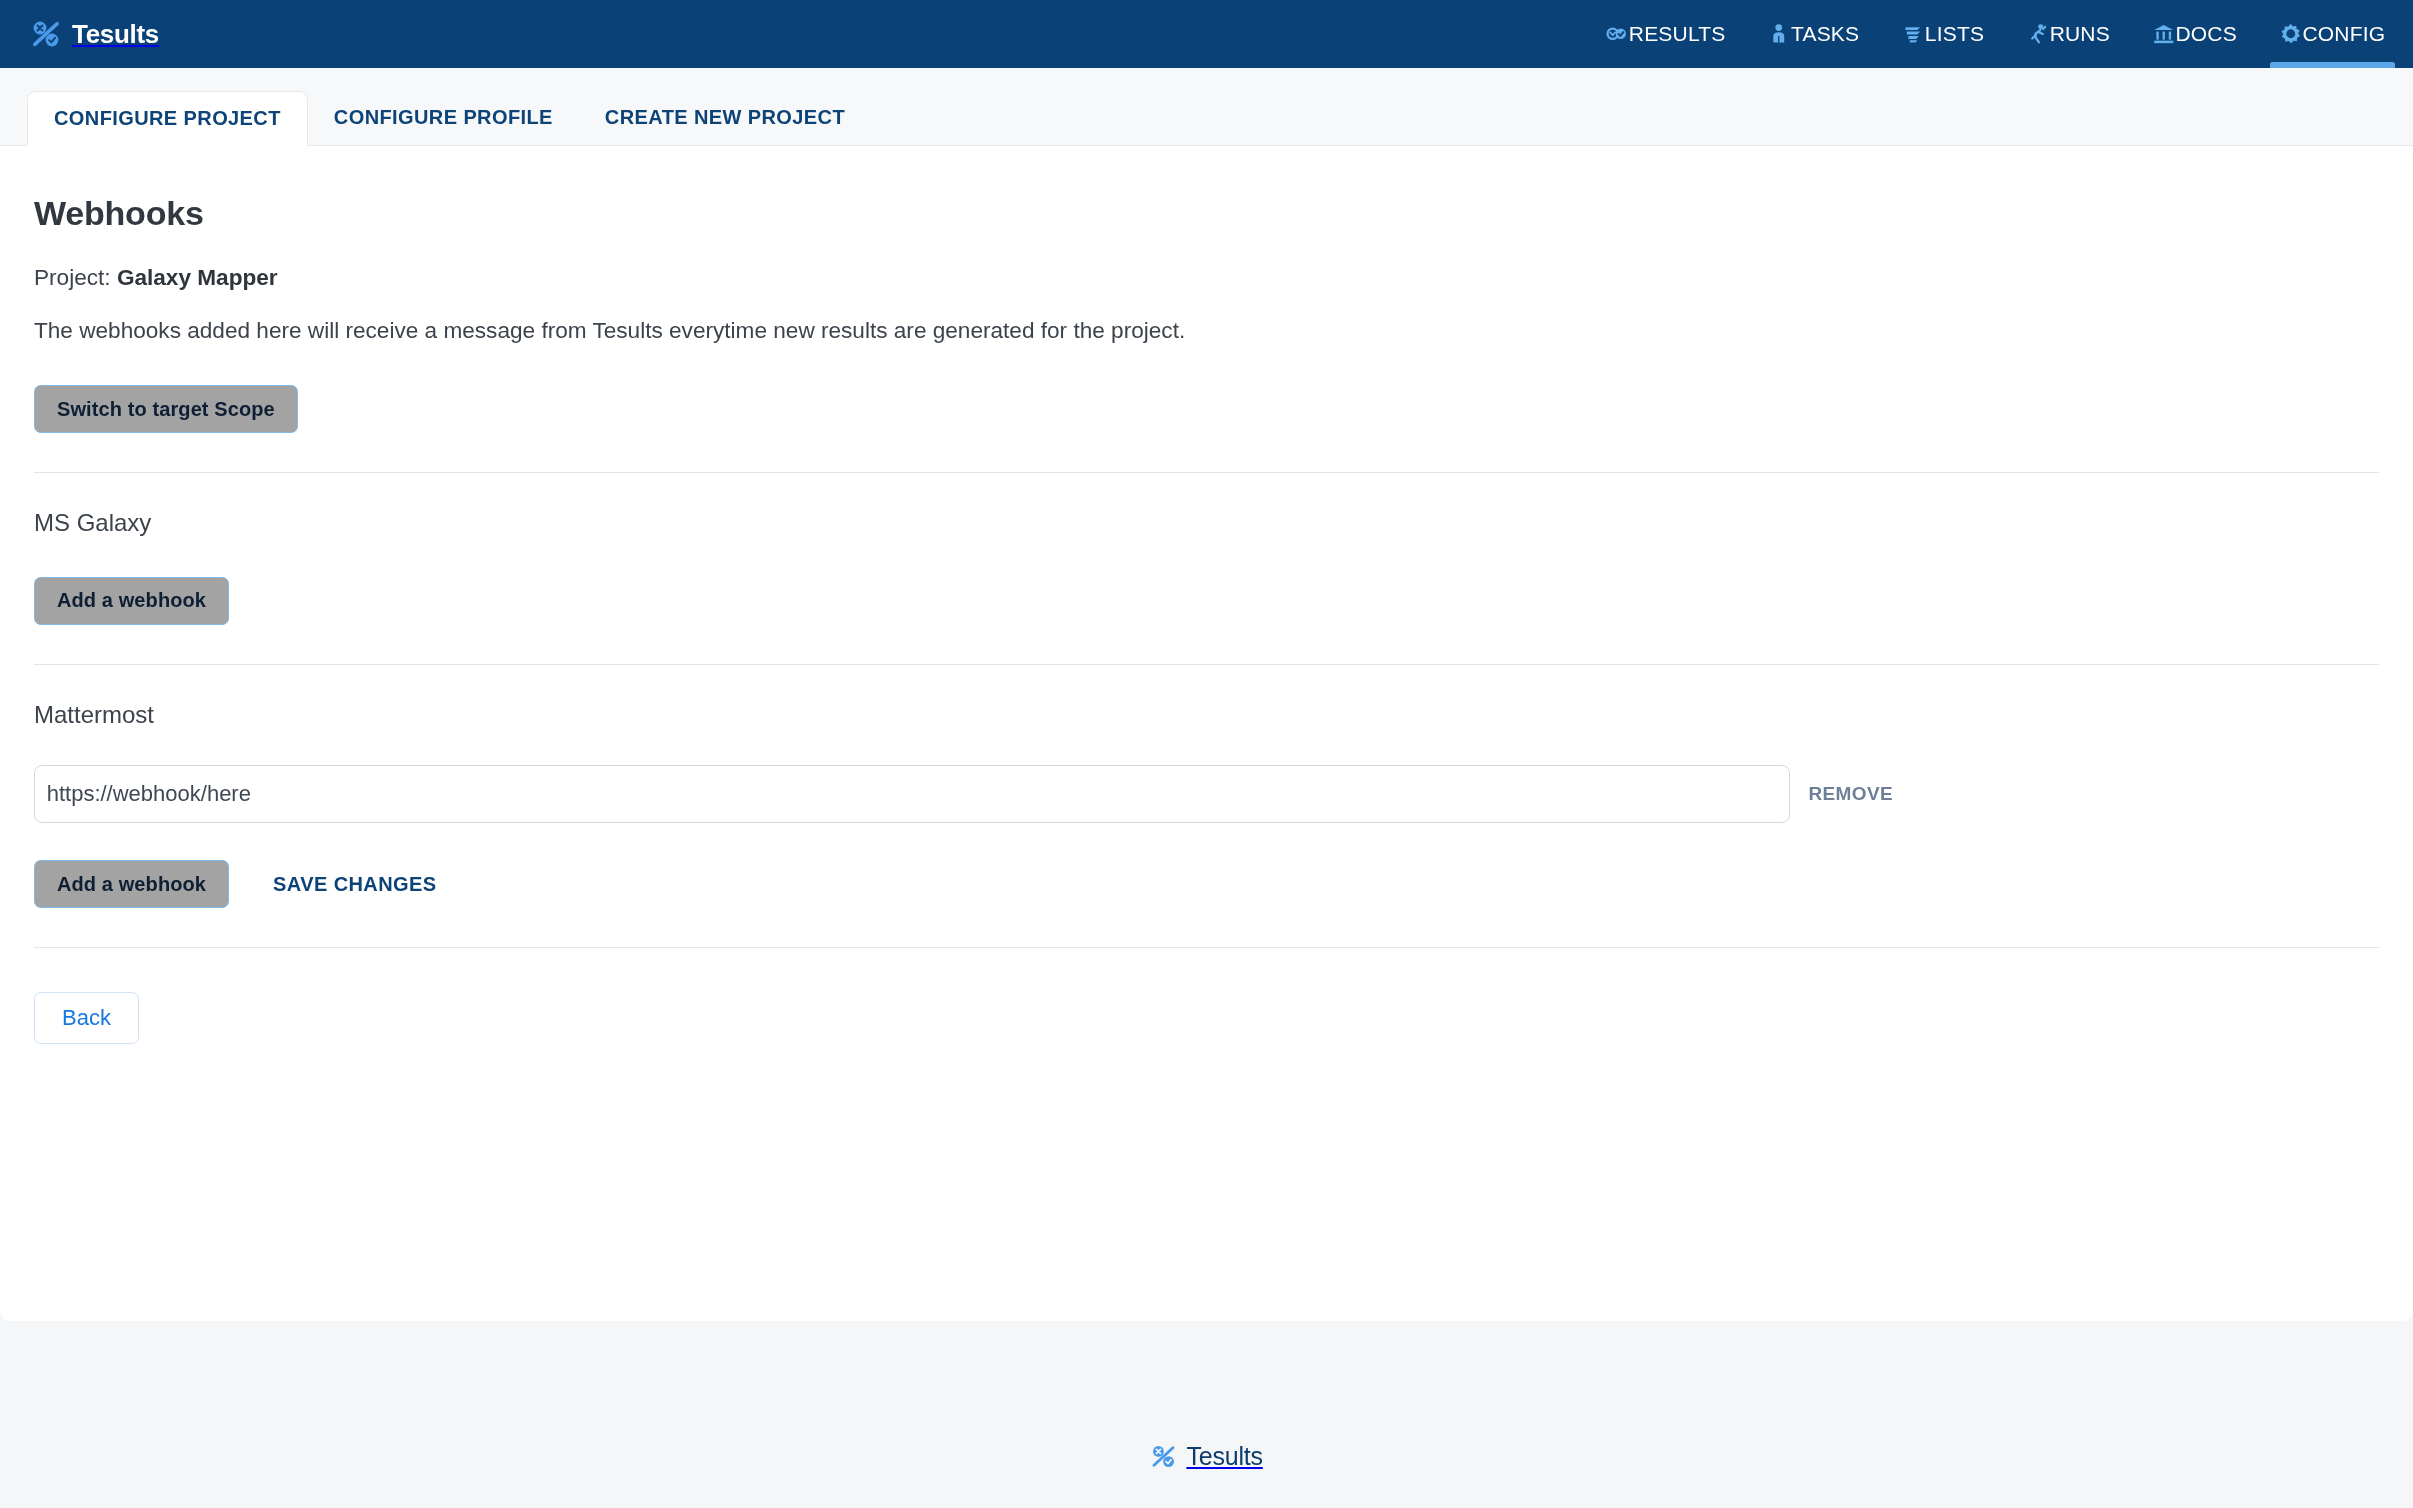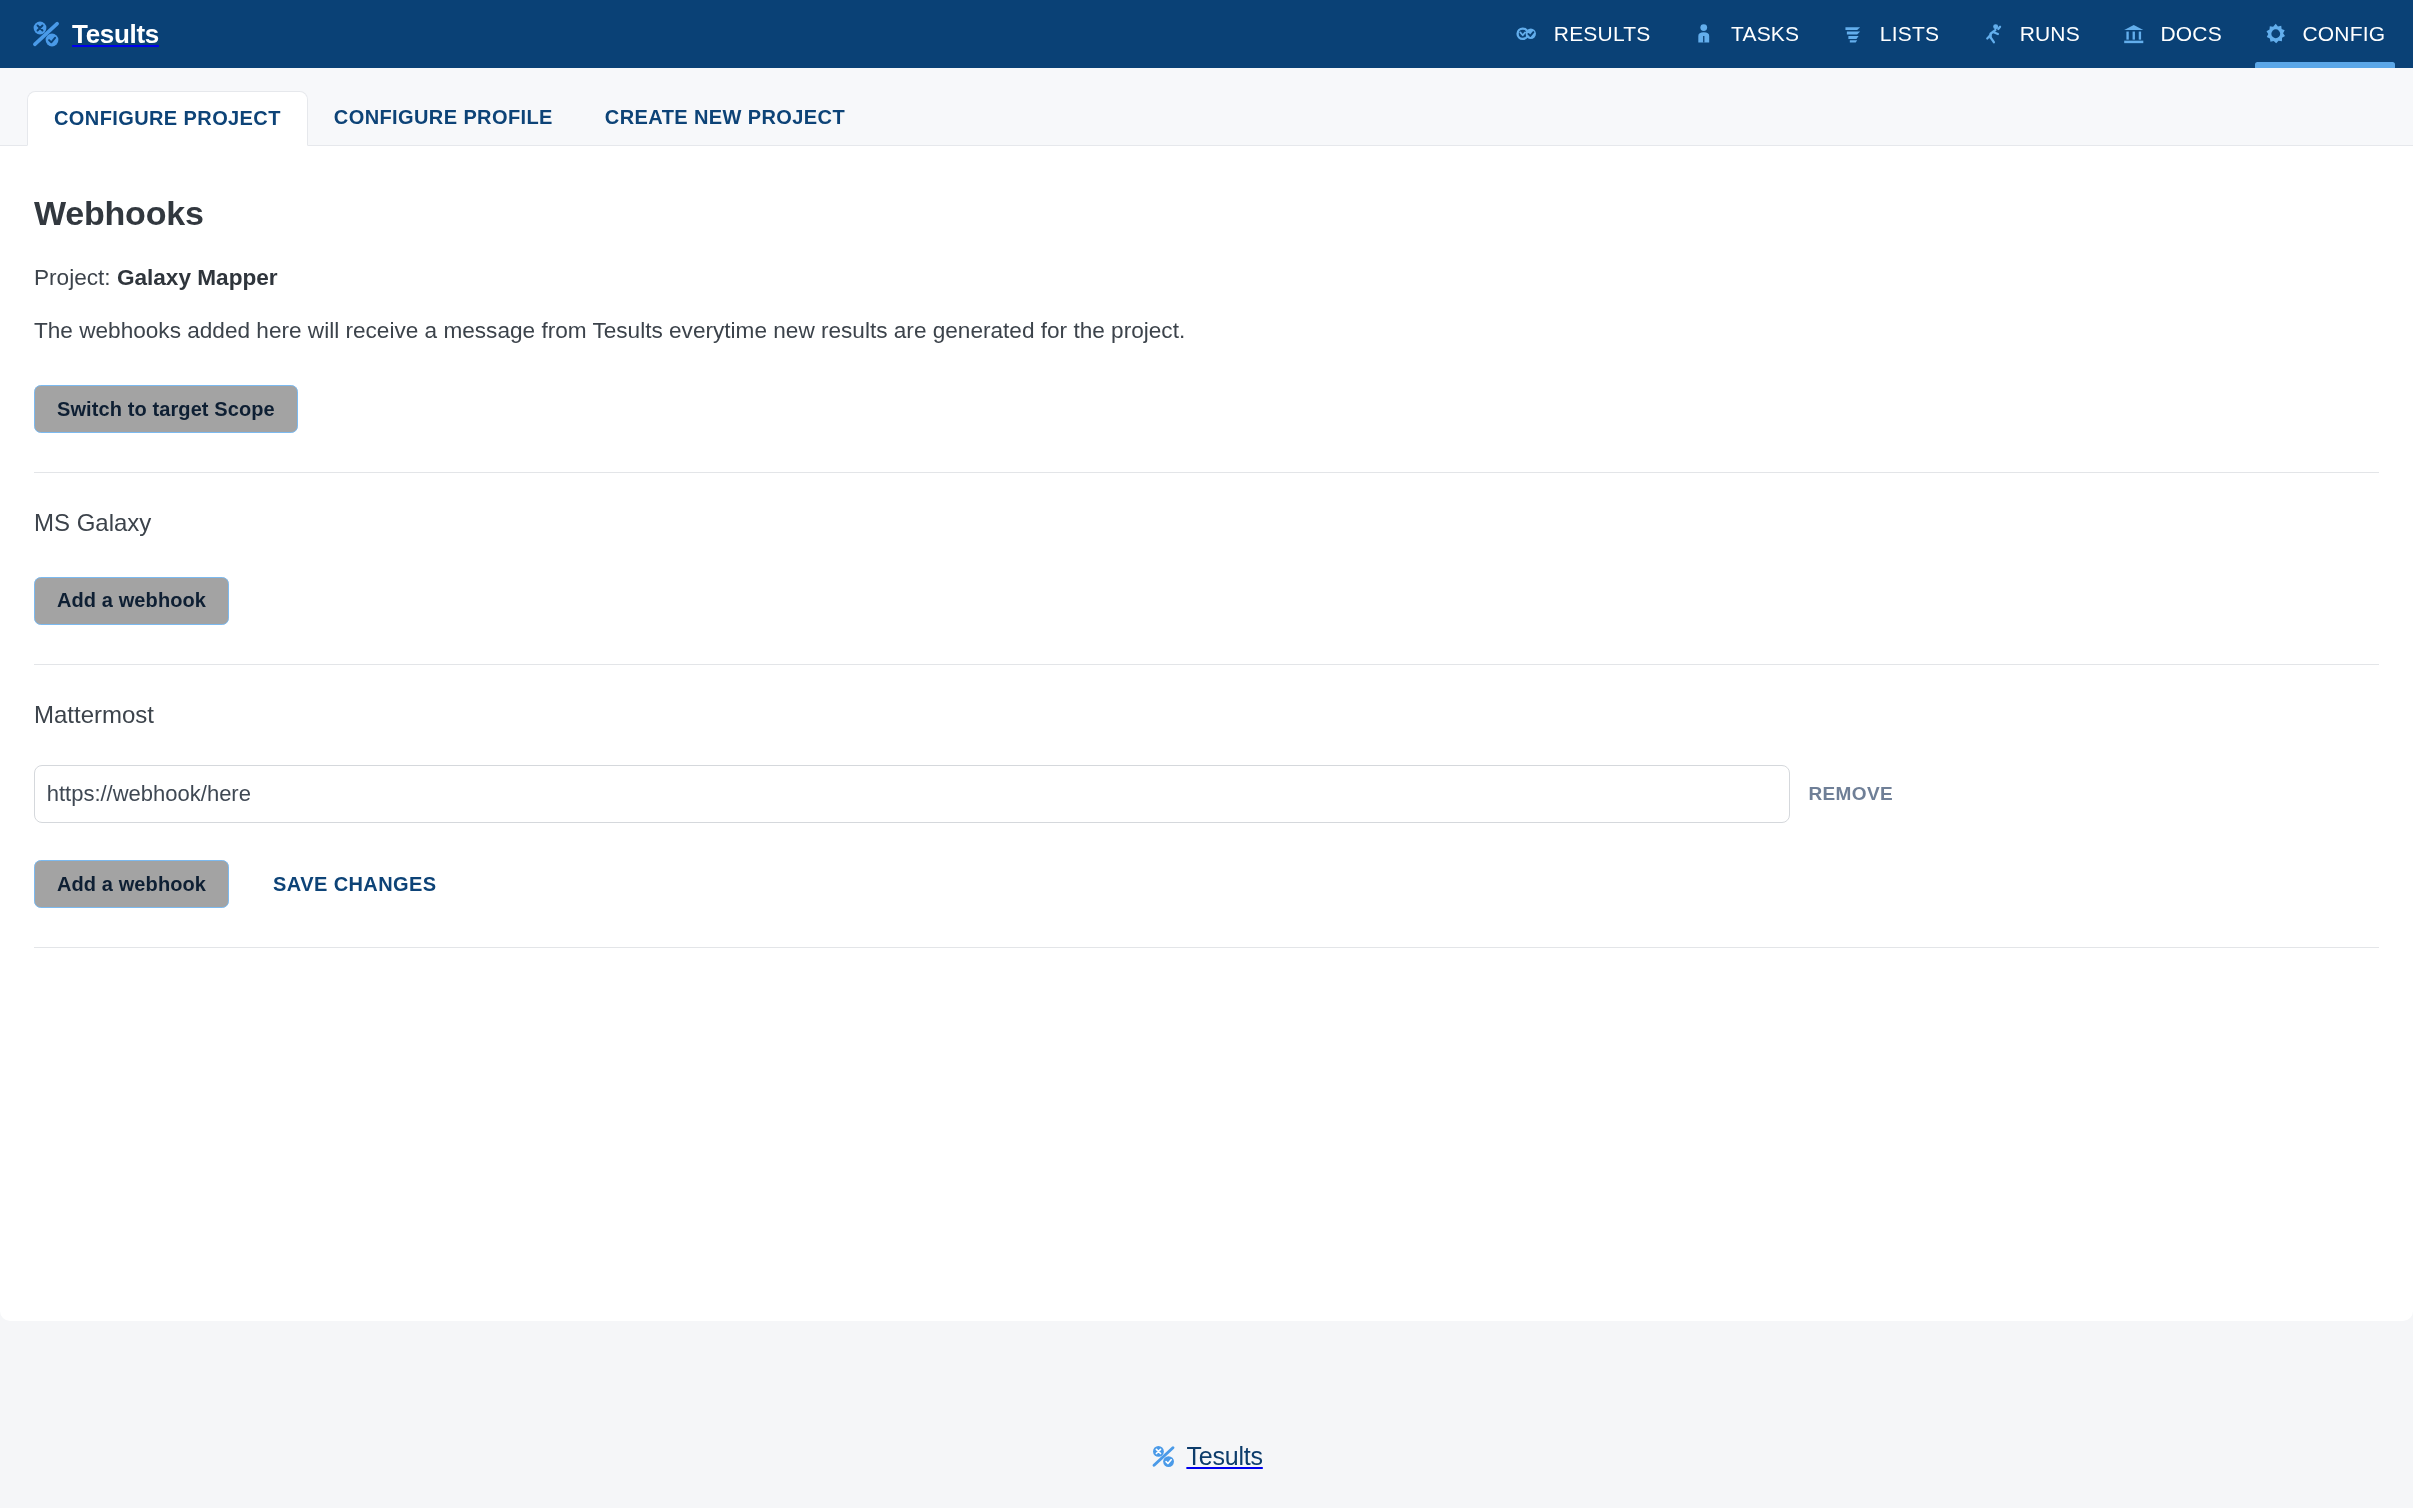--- a/index.html
+++ b/index.html
@@ -42,21 +42,21 @@
     margin-left: auto;
     display: flex;
     align-items: stretch;
     height: 100%;
     padding-right: 6.7px;
   }
   .nav-item {
     position: relative;
     display: flex;
     align-items: center;
-    gap: 15px;
+    gap: 0;
     padding: 0 21px;
     height: 100%;
     color: #ffffff;
     font-size: 21px;
     font-weight: 400;
     letter-spacing: 0.2px;
     white-space: nowrap;
     cursor: pointer;
     text-decoration: none;
   }
@@ -400,20 +400,23 @@
       </div>
 
       <div class="actions-row">
         <button class="btn-outline">Add a webhook</button>
         <button class="link-action">SAVE CHANGES</button>
       </div>
     </section>
 
     <div class="divider"></div>
 
+    <div class="back-wrap">
+      <button class="btn-back">Back</button>
+    </div>
 
   </div>
 </div>
 
 <div class="footer">
   <a class="footer-brand" href="#">
     <span class="brand-mark">
       <svg viewBox="0 0 40 40" width="27" height="27" aria-hidden="true">
         <line x1="6" y1="33" x2="34" y2="7" stroke="#4a9ae8" stroke-width="4.4" stroke-linecap="round"></line>
         <circle cx="12.5" cy="12.5" r="8" fill="#4a9ae8"></circle>

